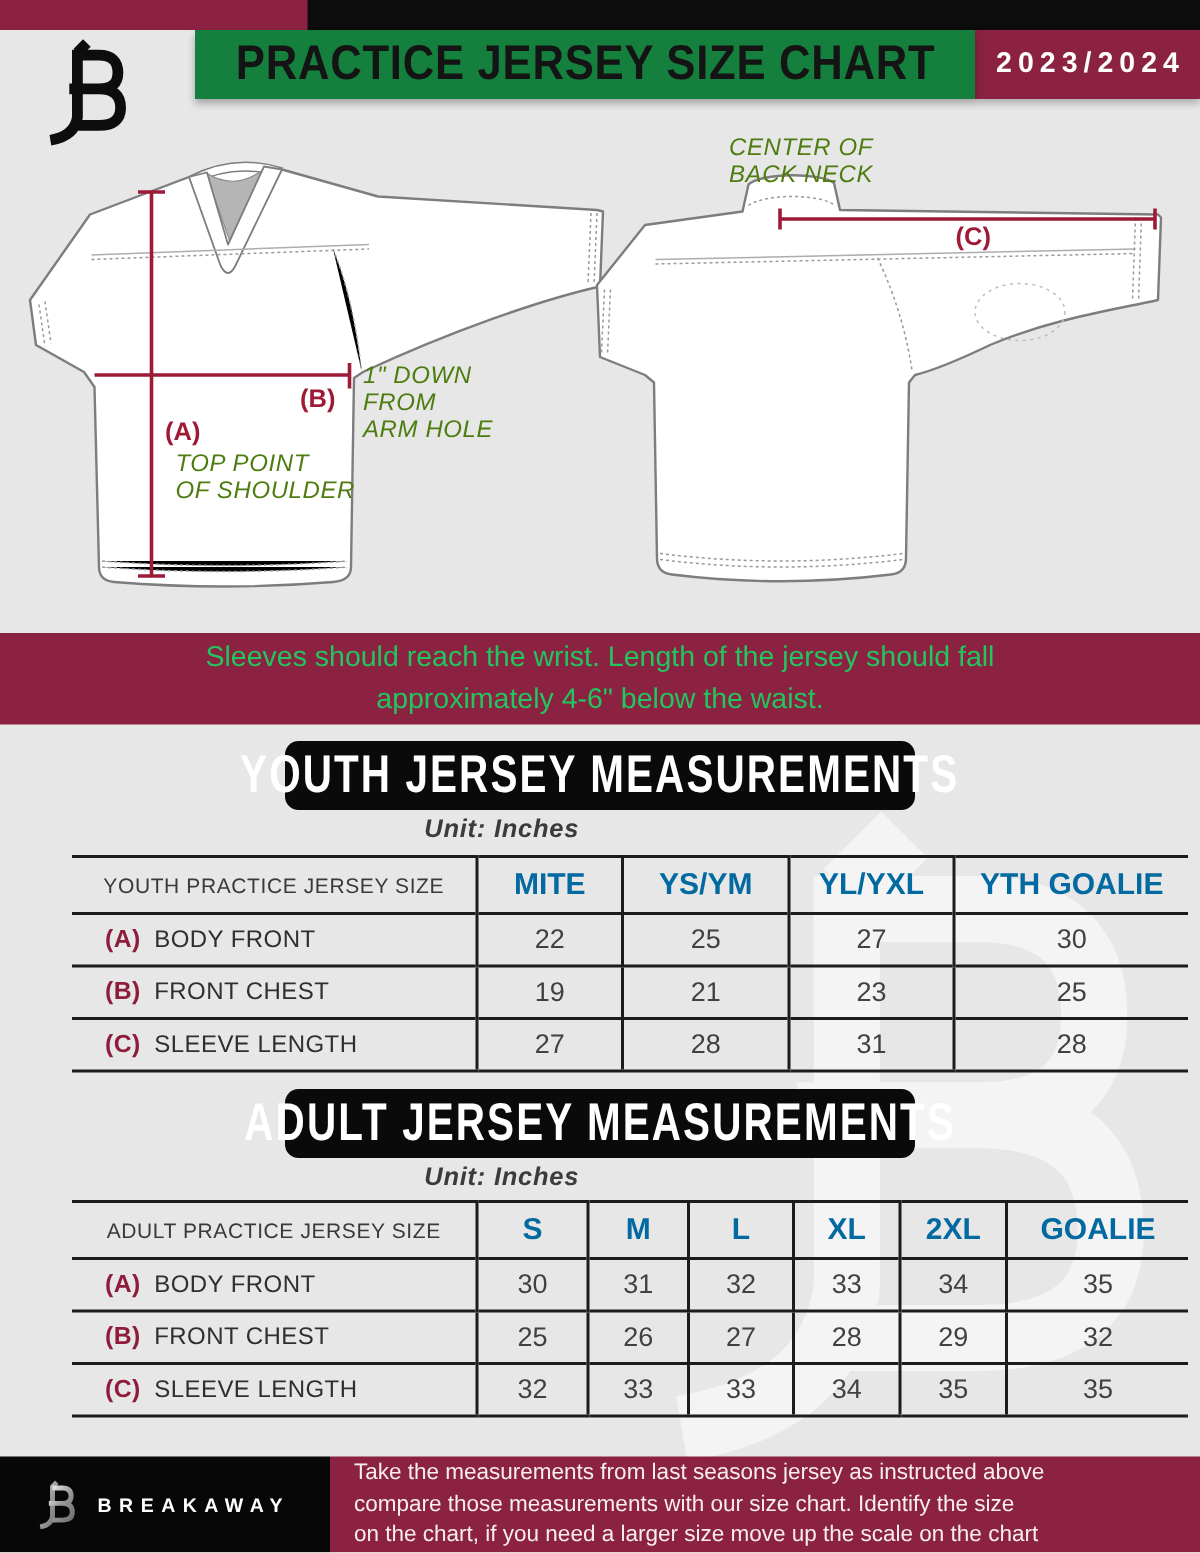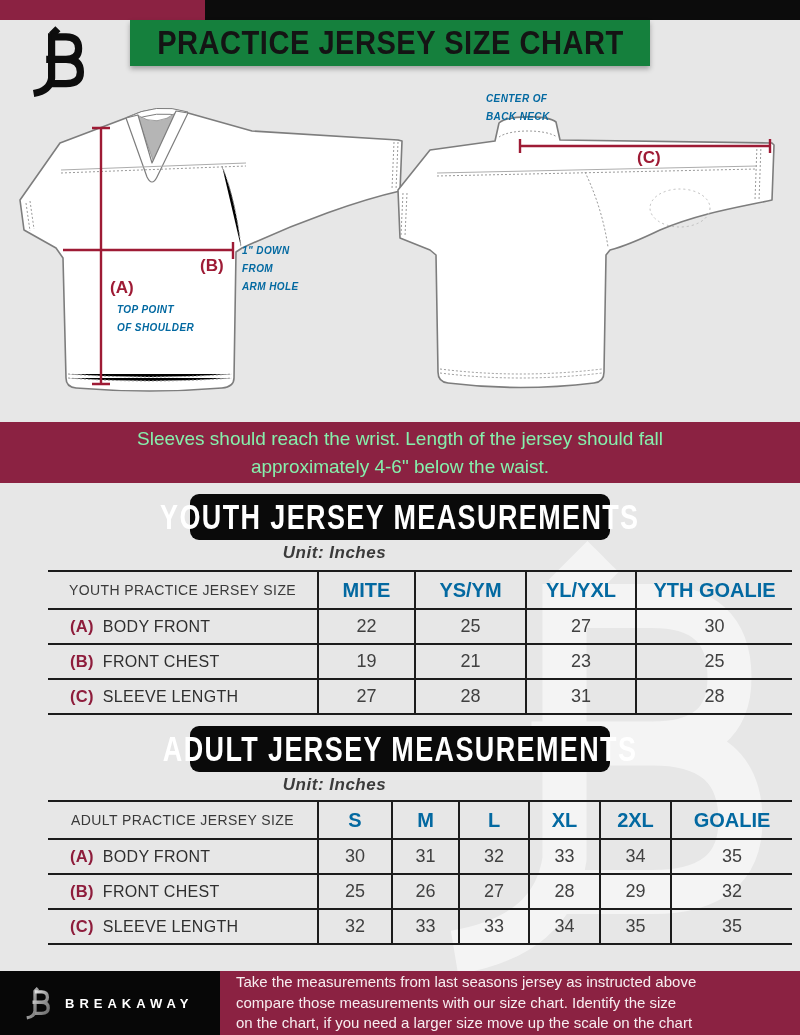--- a/index.html
+++ b/index.html
@@ -13,27 +13,27 @@
   
   .title-box{position:absolute;left:130px;top:20px;width:520px;height:46px;background:#15803d;
     box-shadow:0 3px 5px rgba(0,0,0,.3);display:flex;align-items:center;justify-content:center;z-index:4;}
   .title{font-size:30px;font-weight:bold;color:#141414;letter-spacing:.5px;white-space:nowrap;transform:scale(.97,1.08);}
   .year-box{position:absolute;left:650px;top:20px;width:150px;height:46px;background:#8b2242;
     box-shadow:0 3px 5px rgba(0,0,0,.25);display:flex;align-items:center;justify-content:center;z-index:3;}
   .year{color:#fff;font-size:19px;font-weight:bold;letter-spacing:4px;white-space:nowrap;transform:translateX(2px);}
   .logo-main{position:absolute;left:26px;top:26px;z-index:4;}
   
   .diagram-svg{position:absolute;left:0;top:0;z-index:2;}
-  .diag-label{position:absolute;z-index:3;color:#0369a1;font-style:italic;font-weight:700;
-    font-size:10px;line-height:18px;letter-spacing:.4px;white-space:nowrap;}
+  .diag-label{position:absolute;z-index:3;color:#4d7c0f;font-style:italic;font-weight:400;
+    font-size:16px;line-height:18px;letter-spacing:.4px;white-space:nowrap;}
   .diag-tag{position:absolute;z-index:3;color:#9e1b35;font-weight:bold;font-size:17px;font-style:normal;}
   
   .notice{position:absolute;left:0;top:422px;width:800px;height:61px;background:#8b2242;z-index:3;
     display:flex;flex-direction:column;align-items:center;justify-content:center;gap:3px;}
-  .notice div{color:#86efac;font-size:19px;line-height:25px;}
+  .notice div{color:#22c55e;font-size:19px;line-height:25px;}
   
   .heading-box{position:absolute;left:50%;transform:translateX(-50%);width:420px;height:46px;background:#0a0a0a;
     border-radius:9px;display:flex;align-items:center;justify-content:center;z-index:3;}
   .heading-text{color:#fff;font-size:29px;font-weight:bold;letter-spacing:1.5px;white-space:nowrap;transform:scale(.93,1.22);}
   .unit{position:absolute;left:0;width:669px;text-align:center;z-index:3;color:#3b3b3b;
     font-style:italic;font-weight:600;font-size:17px;letter-spacing:.5px;}
   
   .size-table{position:absolute;left:48px;width:744px;z-index:3;}
   table{border-collapse:collapse;width:100%;table-layout:fixed;background:transparent;}
   tr{height:35px;}
@@ -73,20 +73,23 @@
   </div>
 
   <div class="logo-main">
     <svg width="62" height="72" viewBox="0 0 64 80" fill="none">
       <path d="M33 3 L26 10 M26 8 L26 58 Q24 72 6 75" stroke="#0d0d0d" stroke-width="8"></path>
       <path d="M26 12 L42 12 Q56 12 56 25 Q56 37 42 37 L20 37 M42 37 Q58 37 58 51 Q58 64 42 64 L26 64" stroke="#0d0d0d" stroke-width="8"></path>
     </svg>
   </div>
   <div class="title-box">
     <div class="title">PRACTICE JERSEY SIZE CHART</div>
+  </div>
+  <div class="year-box">
+    <div class="year">2023/2024</div>
   </div>
 
   <svg class="diagram-svg" width="800" height="430" viewBox="0 0 800 430">
 
     <path d="M60 143 L126 118 Q157 103 188 113 L252 131 L398 140 L402 141 L400 191
              C360 200 300 221 242 248 L236 252 L234 378 Q234 387 222 388 Q150 394 76 388
              Q66 387 66 378 L63 258 L56 248 L24 230 L20 200 Z" fill="#ffffff" stroke="#7d7d7d" stroke-width="1.6" stroke-linejoin="round"></path>
 
     <path d="M126 118 Q156 102 188 112 L184 117 Q156 109 130 122 Z" fill="#ffffff" stroke="#7d7d7d" stroke-width="1"></path>
     <path d="M137 115 Q157 128 177 112 L154 163 Z" fill="#b5b5b5" stroke="#8d8d8d" stroke-width=".8"></path>

